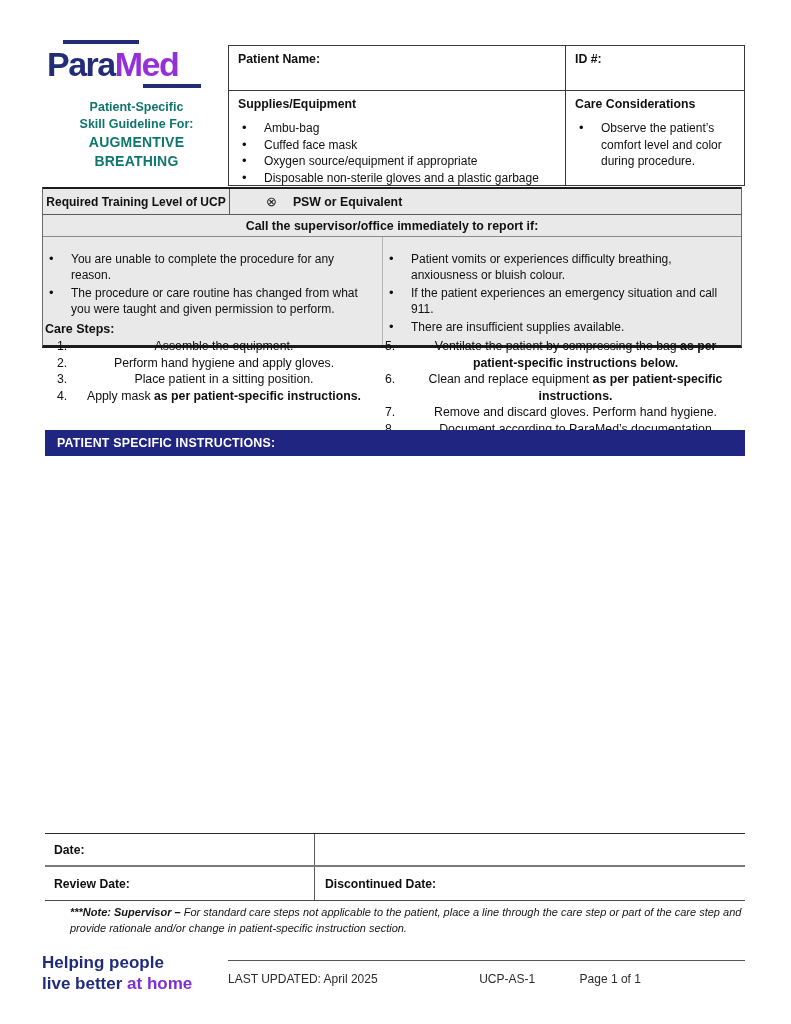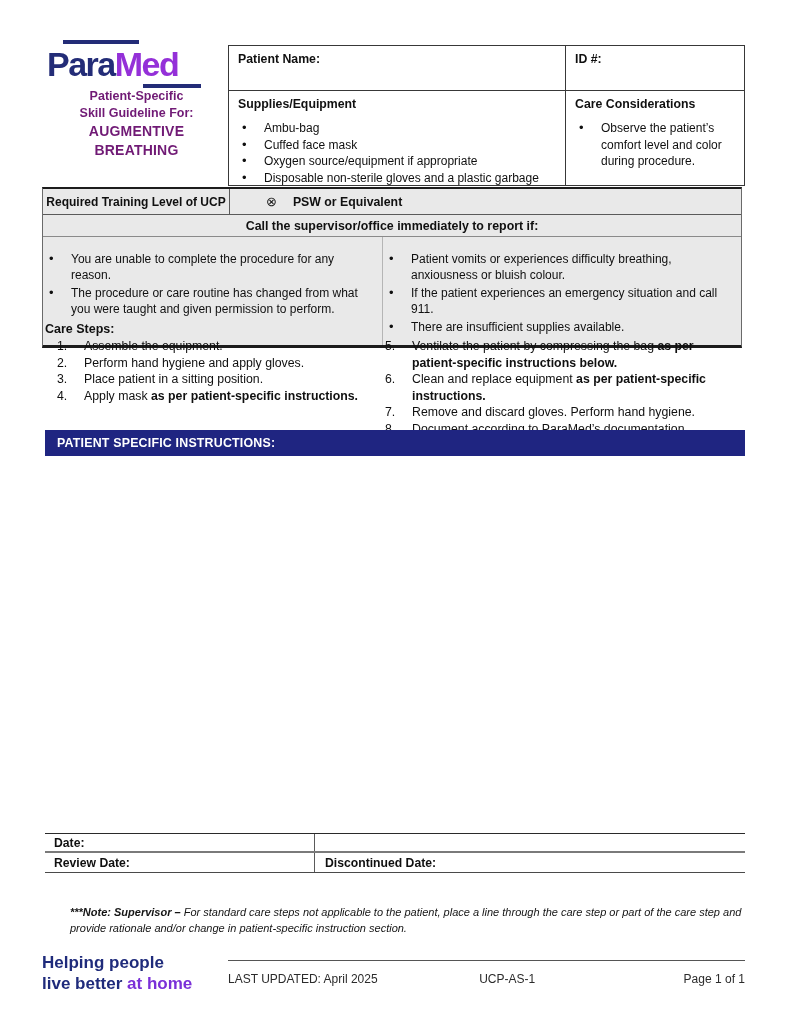--- a/index.html
+++ b/index.html
@@ -16,21 +16,21 @@
   }
 
   
   .brand-block { position: absolute; left: 45px; top: 40px; width: 183px; }
   .logo-wrap { width: 168px; margin-left: 2px; }
   .logo-line-top { height: 4px; width: 76px; background: #232C77; margin-left: 16px; margin-bottom: 3px; }
   .logo-text { font-size: 34px; font-weight: 700; letter-spacing: -1.5px; line-height: 1.0; white-space: nowrap; }
   .logo-para { color: #232C77; }
   .logo-med  { color: #9430D8; }
   .logo-line-bottom { height: 4px; width: 58px; background: #232C77; margin-left: 96px; margin-top: 3px; }
-  .doc-title { text-align: center; color: #701a75; font-weight: 700; }
+  .doc-title { margin-top: 11px; text-align: center; color: #0f766e; font-weight: 700; }
   .doc-title .t-small { font-size: 12.5px; line-height: 17px; }
   .doc-title .t-big   { font-size: 14px;  line-height: 19px; letter-spacing: 0.2px; }
 
   
   .top-table { position: absolute; left: 228px; top: 45px; width: 517px; font-size: 12px; }
   .tt-row { display: flex; border: 1px solid #383838; }
   .tt-row.r2 { border-top: none; }
   .tt-cell { padding: 6px 9px; }
   .tt-c1 { width: 337px; border-right: 1px solid #383838; }
   .tt-c2 { flex: 1; }
@@ -64,50 +64,50 @@
 
   
   .care-steps { position: absolute; left: 45px; top: 322px; width: 700px; font-size: 12.3px; }
   .cs-heading { font-weight: 700; font-size: 12.5px; margin-bottom: 2px; }
   .cs-cols { display: flex; }
   .cs-col { display: flex; flex-direction: column; }
   .cs-col.left  { width: 325px; padding-left: 12px; }
   .cs-col.right { flex: 1; padding-left: 15px; }
   .cs-step { display: flex; line-height: 16.5px; }
   .cs-num { width: 27px; flex: 0 0 27px; }
-  .cs-text { flex: 1; padding-right: 6px; }
+  .cs-text { flex: 1; padding-right: 6px; text-align: center; }
   .b { font-weight: 700; }
 
   
   .psi-banner {
     position: absolute; left: 45px; top: 430px; width: 700px; height: 26px;
     background: #1F2581; color: #ffffff; font-weight: 700; font-size: 12.4px;
     display: flex; align-items: center; padding-left: 12px; letter-spacing: 0.2px;
   }
   .psi-area { position: absolute; left: 45px; top: 456px; width: 700px; height: 375px; background: #ffffff; }
 
   
   .signoff { position: absolute; left: 45px; top: 833px; width: 700px; font-size: 12.2px; font-weight: 700; }
-  .so-row { display: flex; height: 20px; align-items: center; }
+  .so-row { display: flex; height: 34px; align-items: center; }
   .so-row.r1 { border-top: 1.5px solid #2a2a2a; border-bottom: 2px solid #7a7a7a; }
   .so-row.r2 { border-bottom: 1.5px solid #4a4a4a; }
   .so-c1 { width: 270px; align-self: stretch; display: flex; align-items: center; padding-left: 9px; border-right: 1px solid #5a5a5a; }
   .so-c2 { flex: 1; padding-left: 10px; }
 
   
   .note { position: absolute; left: 70px; top: 905px; width: 676px; font-size: 11px; font-style: italic; line-height: 15.5px; color: #141414; }
   .note .nb { font-weight: 700; }
 
   
   .tagline { position: absolute; left: 42px; top: 952px; font-size: 17px; font-weight: 700; line-height: 21px; color: #1F2B7B; }
   .tagline .accent { color: #7A30D8; }
   .footer-meta { position: absolute; left: 228px; top: 960px; width: 517px; border-top: 1.5px solid #555; padding-top: 11px; display: flex; font-size: 12px; color: #2b2b2b; }
   .fm-left { width: 40%; text-align: left; }
   .fm-center { width: 28%; text-align: center; }
-  .fm-right { width: 32%; text-align: right; }
+  .fm-right { width: 32%; text-align: left; }
 </style>
 </head>
 <body>
 
 <div class="page">
 
   <div class="brand-block">
     <div class="logo-wrap">
       <div class="logo-line-top"></div>
       <div class="logo-text">

